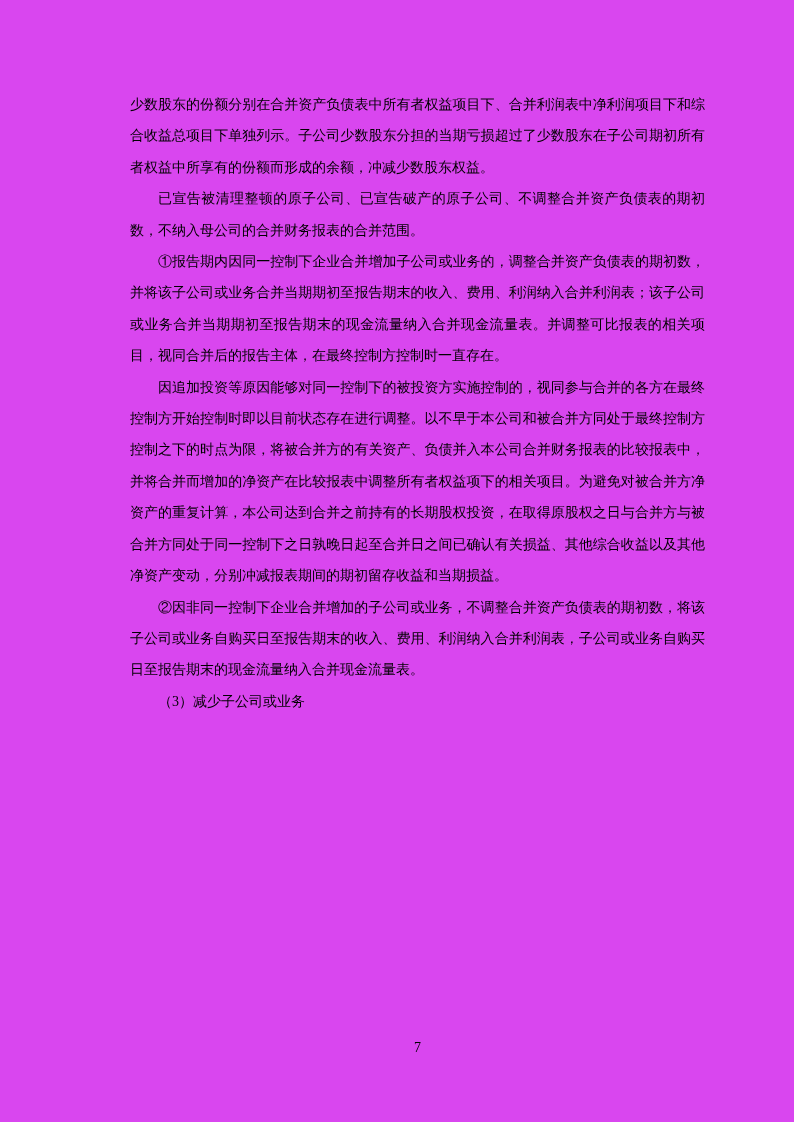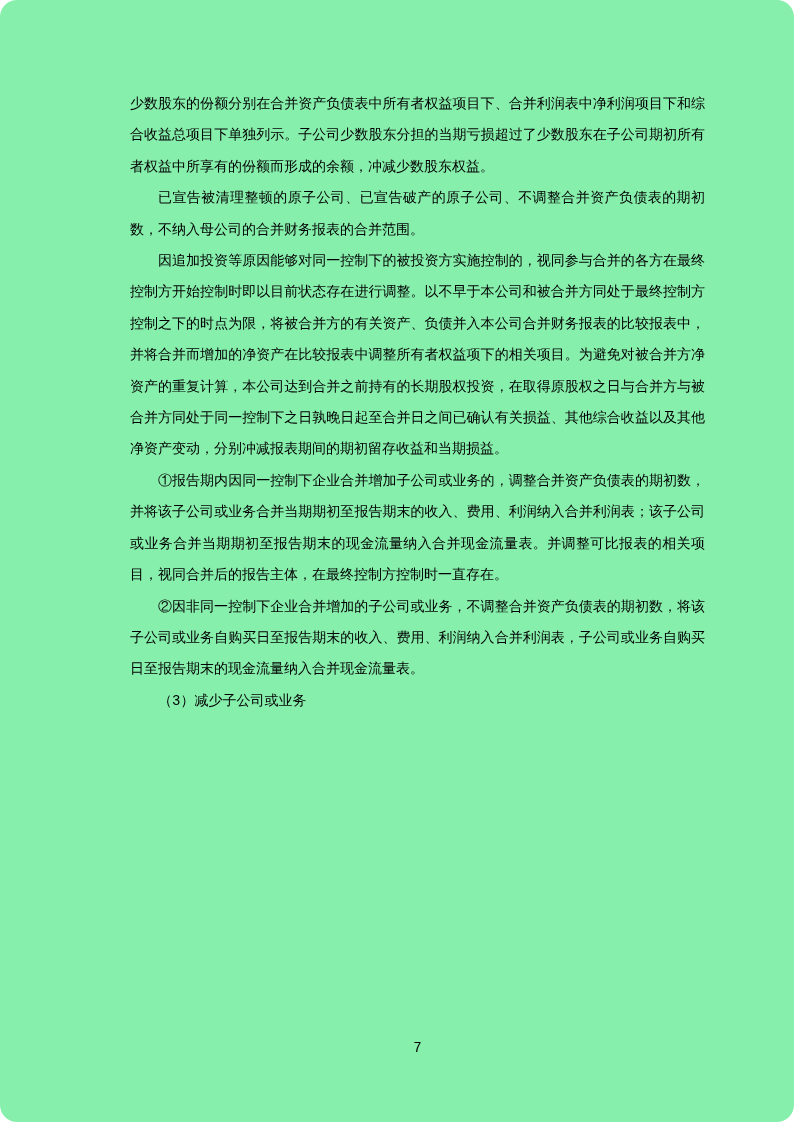--- a/index.html
+++ b/index.html
@@ -4,25 +4,24 @@
 <style>
   html, body {
     margin: 0;
     padding: 0;
     background: #ffffff;
   }
   .page {
     position: relative;
     width: 794px;
     height: 1122px;
-    background: #86efac;
-    font-family: Liberation Mono, monospace;
+    background: #d946ef;
+    font-family: Liberation Serif, serif;
     color: #000000;
     overflow: hidden;
-    border-radius: 17px;
   }
   .content {
     position: absolute;
     left: 130px;
     top: 89px;
     width: 575px;
   }
   .content p {
     margin: 0;
     padding: 0;
@@ -48,19 +47,19 @@
     color: #000000;
   }
 </style>
 </head>
 <body>
 
 <div class="page">
   <div class="content">
     <p class="no-indent">少数股东的份额分别在合并资产负债表中所有者权益项目下、合并利润表中净利润项目下和综合收益总项目下单独列示。子公司少数股东分担的当期亏损超过了少数股东在子公司期初所有者权益中所享有的份额而形成的余额，冲减少数股东权益。</p>
     <p>已宣告被清理整顿的原子公司、已宣告破产的原子公司、不调整合并资产负债表的期初数，不纳入母公司的合并财务报表的合并范围。</p>
+    <p>①报告期内因同一控制下企业合并增加子公司或业务的，调整合并资产负债表的期初数，并将该子公司或业务合并当期期初至报告期末的收入、费用、利润纳入合并利润表；该子公司或业务合并当期期初至报告期末的现金流量纳入合并现金流量表。并调整可比报表的相关项目，视同合并后的报告主体，在最终控制方控制时一直存在。</p>
     <p>因追加投资等原因能够对同一控制下的被投资方实施控制的，视同参与合并的各方在最终控制方开始控制时即以目前状态存在进行调整。以不早于本公司和被合并方同处于最终控制方控制之下的时点为限，将被合并方的有关资产、负债并入本公司合并财务报表的比较报表中，并将合并而增加的净资产在比较报表中调整所有者权益项下的相关项目。为避免对被合并方净资产的重复计算，本公司达到合并之前持有的长期股权投资，在取得原股权之日与合并方与被合并方同处于同一控制下之日孰晚日起至合并日之间已确认有关损益、其他综合收益以及其他净资产变动，分别冲减报表期间的期初留存收益和当期损益。</p>
-    <p>①报告期内因同一控制下企业合并增加子公司或业务的，调整合并资产负债表的期初数，并将该子公司或业务合并当期期初至报告期末的收入、费用、利润纳入合并利润表；该子公司或业务合并当期期初至报告期末的现金流量纳入合并现金流量表。并调整可比报表的相关项目，视同合并后的报告主体，在最终控制方控制时一直存在。</p>
     <p>②因非同一控制下企业合并增加的子公司或业务，不调整合并资产负债表的期初数，将该子公司或业务自购买日至报告期末的收入、费用、利润纳入合并利润表，子公司或业务自购买日至报告期末的现金流量纳入合并现金流量表。</p>
     <p>（3）减少子公司或业务</p>
   </div>
   <div class="footer">7</div>
 </div>
 
 </body></html>

